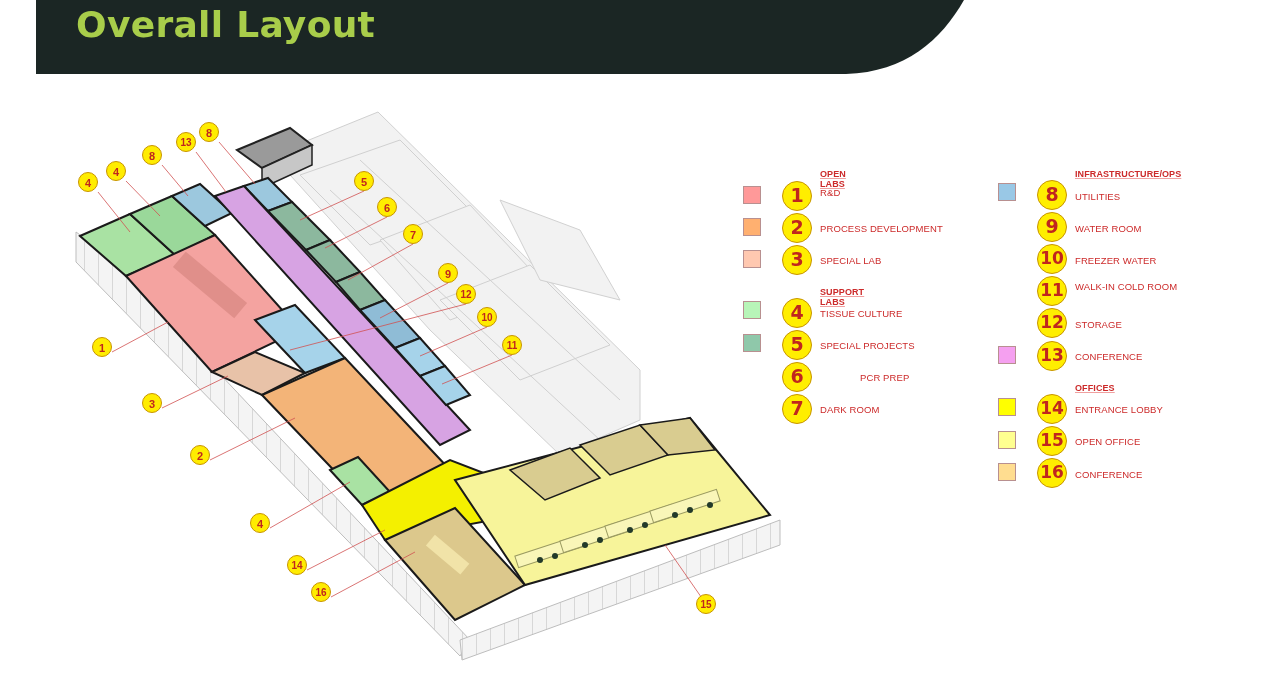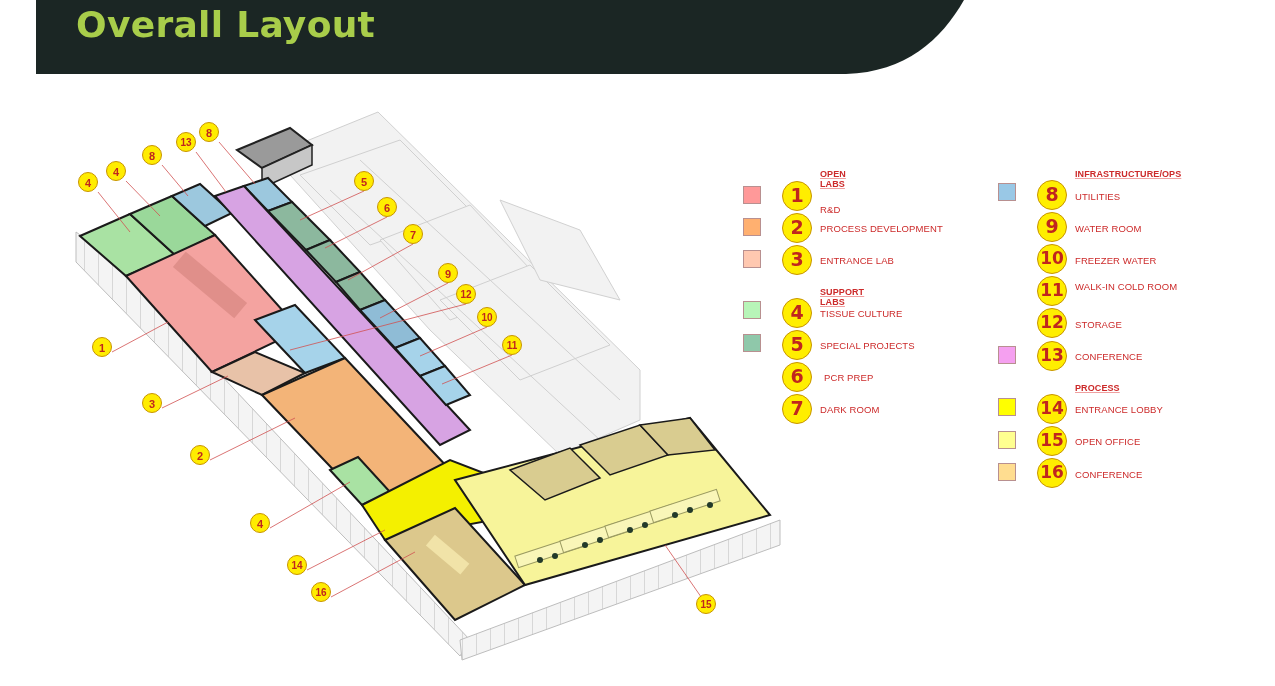--- a/index.html
+++ b/index.html
@@ -205,42 +205,42 @@
   <div class="callout" style="left:311px;top:582px;font-size:10px">16</div>
   <div class="callout" style="left:696px;top:594px;font-size:10px">15</div>
 </div>
 
 <div class="legend">
 
   <div class="legend-group-title" style="left:820px;top:169px">OPEN LABS</div>
 
   <div class="swatch" style="left:743px;top:186px;background:#ff9999"></div>
   <div class="badge" style="left:782px;top:181px">1</div>
-  <div class="legend-label" style="left:820px;top:204px">R&amp;D</div>
+  <div class="legend-label" style="left:820px;top:187px">R&amp;D</div>
 
   <div class="swatch" style="left:743px;top:218px;background:#ffb070"></div>
   <div class="badge" style="left:782px;top:213px">2</div>
   <div class="legend-label" style="left:820px;top:223px">PROCESS DEVELOPMENT</div>
 
   <div class="swatch" style="left:743px;top:250px;background:#ffc8b0"></div>
   <div class="badge" style="left:782px;top:245px">3</div>
-  <div class="legend-label" style="left:820px;top:255px">ENTRANCE LAB</div>
+  <div class="legend-label" style="left:820px;top:255px">SPECIAL LAB</div>
 
   <div class="legend-group-title" style="left:820px;top:287px">SUPPORT LABS</div>
 
   <div class="swatch" style="left:743px;top:301px;background:#b8f5b8"></div>
   <div class="badge" style="left:782px;top:298px">4</div>
   <div class="legend-label" style="left:820px;top:308px">TISSUE CULTURE</div>
 
   <div class="swatch" style="left:743px;top:334px;background:#8fc8aa"></div>
   <div class="badge" style="left:782px;top:330px">5</div>
   <div class="legend-label" style="left:820px;top:340px">SPECIAL PROJECTS</div>
 
   <div class="badge" style="left:782px;top:362px">6</div>
-  <div class="legend-label" style="left:824px;top:372px">PCR PREP</div>
+  <div class="legend-label" style="left:860px;top:372px">PCR PREP</div>
 
   <div class="badge" style="left:782px;top:394px">7</div>
   <div class="legend-label" style="left:820px;top:404px">DARK ROOM</div>
 
   <div class="legend-group-title" style="left:1075px;top:169px">INFRASTRUCTURE/OPS</div>
 
   <div class="swatch" style="left:998px;top:183px;background:#99c8e6"></div>
   <div class="badge" style="left:1037px;top:180px">8</div>
   <div class="legend-label" style="left:1075px;top:191px">UTILITIES</div>
 
@@ -253,21 +253,21 @@
   <div class="badge" style="left:1037px;top:276px;font-size:17px">11</div>
   <div class="legend-label" style="left:1075px;top:281px">WALK-IN COLD ROOM</div>
 
   <div class="badge" style="left:1037px;top:308px;font-size:17px">12</div>
   <div class="legend-label" style="left:1075px;top:319px">STORAGE</div>
 
   <div class="swatch" style="left:998px;top:346px;background:#f5a0f0"></div>
   <div class="badge" style="left:1037px;top:341px;font-size:17px">13</div>
   <div class="legend-label" style="left:1075px;top:351px">CONFERENCE</div>
 
-  <div class="legend-group-title" style="left:1075px;top:383px">PROCESS</div>
+  <div class="legend-group-title" style="left:1075px;top:383px">OFFICES</div>
 
   <div class="swatch" style="left:998px;top:398px;background:#ffff00"></div>
   <div class="badge" style="left:1037px;top:394px;font-size:17px">14</div>
   <div class="legend-label" style="left:1075px;top:404px">ENTRANCE LOBBY</div>
 
   <div class="swatch" style="left:998px;top:431px;background:#ffff90"></div>
   <div class="badge" style="left:1037px;top:426px;font-size:17px">15</div>
   <div class="legend-label" style="left:1075px;top:436px">OPEN OFFICE</div>
 
   <div class="swatch" style="left:998px;top:463px;background:#ffdd90"></div>

